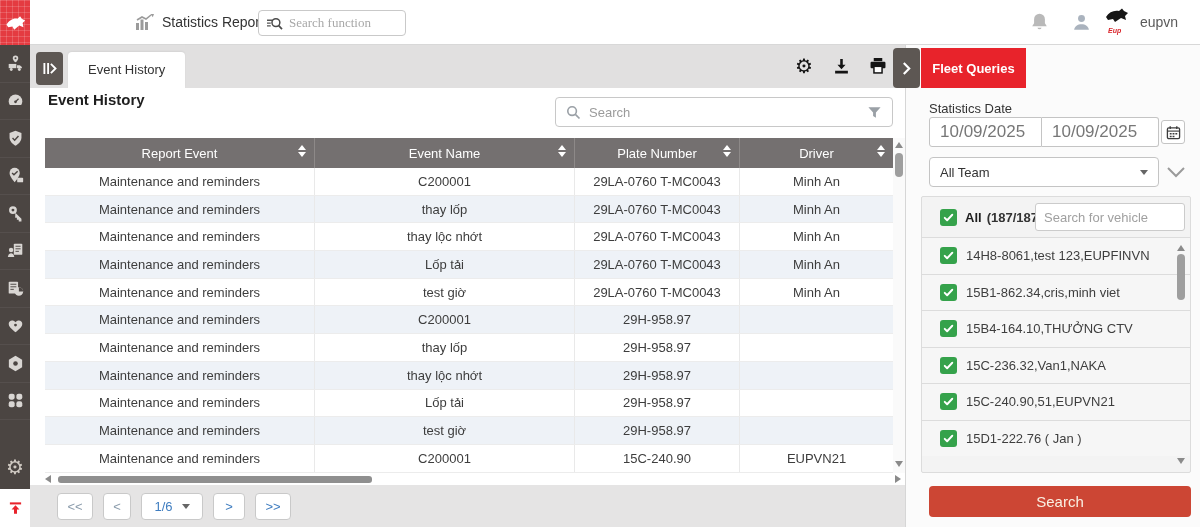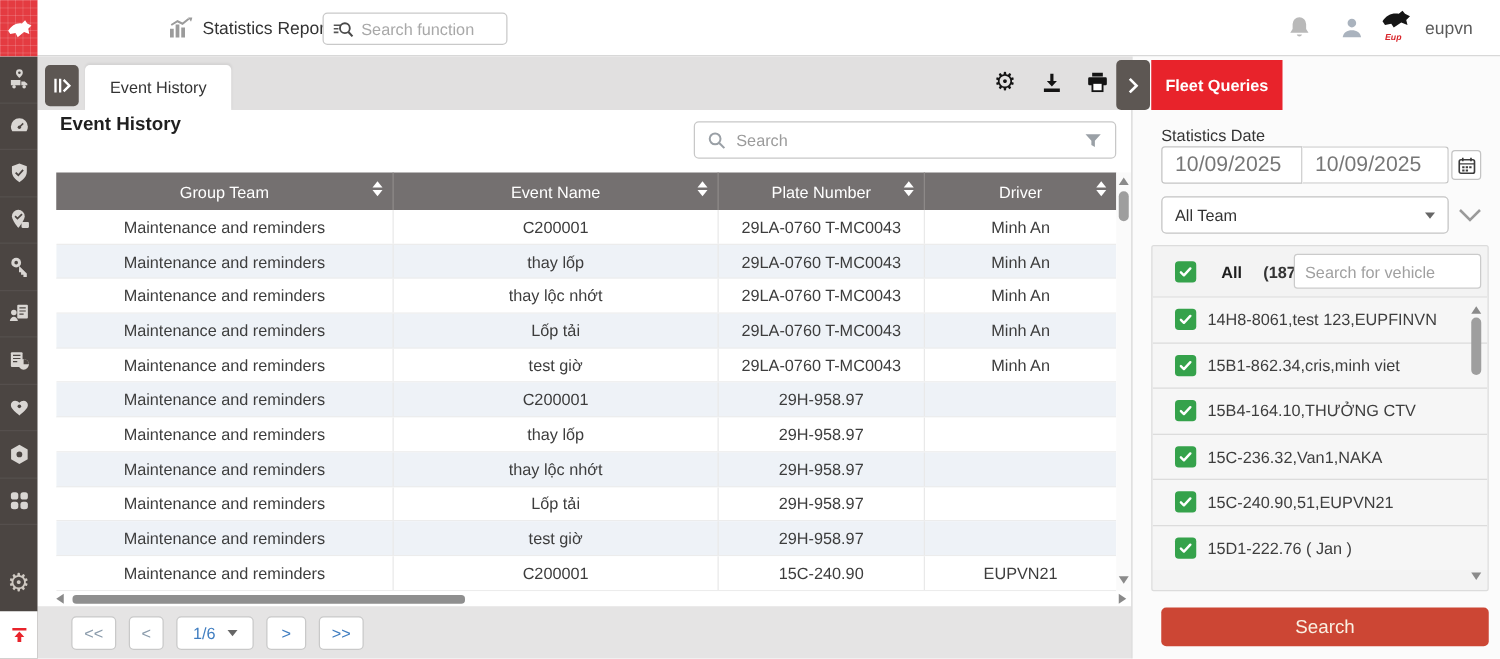--- a/index.html
+++ b/index.html
@@ -7,21 +7,21 @@
   body { font-family:"Liberation Sans", sans-serif; position:relative; overflow:hidden; background:#fff; color:#333; }
 
   
   .topbar { position:absolute; left:0; top:0; width:1200px; height:45px; background:#fff; border-bottom:1px solid #d8d8d8; z-index:10; }
   .logo-main { position:absolute; left:0; top:0; width:30px; height:45px; background-color:#e43b41;
     background-image:linear-gradient(rgba(255,255,255,.16) 1px, transparent 1px),linear-gradient(90deg, rgba(255,255,255,.16) 1px, transparent 1px);
     background-size:6px 6px; display:flex; align-items:center; justify-content:center; }
   .chart-ico { position:absolute; left:134; top:13px; left:134px; }
   .breadcrumb { position:absolute; left:162px; top:0; line-height:45px; font-size:14px; color:#333; }
   .search-fn { position:absolute; left:258px; top:10px; width:148px; height:26px; border:1px solid #c9c9c9; border-radius:4px; background:#fff; display:flex; align-items:center; padding:0 7px; gap:6px; }
-  .search-fn input { border:none; outline:none; flex:1; font-size:13px; color:#4d7c0f; font-family:Liberation Sans, sans-serif; width:90px; background:transparent; }
+  .search-fn input { border:none; outline:none; flex:1; font-size:13px; color:#4d7c0f; font-family:Liberation Serif, serif; width:90px; background:transparent; }
   .search-fn input::placeholder { color:#a8a8a8; }
   .bell { position:absolute; left:1030px; top:12px; }
   .person { position:absolute; left:1072px; top:13px; }
   .userlogo { position:absolute; left:1104px; top:7px; width:30px; height:32px; }
   .userlogo .eup { position:absolute; left:4px; top:20px; color:#d9252b; font-size:7px; font-weight:bold; font-style:italic; }
   .username { position:absolute; left:1140px; top:0; line-height:45px; font-size:14px; color:#5a5a5a; }
 
   
   .sidebar { position:absolute; left:0; top:45px; width:30px; height:482px; background:#4b4542; display:flex; flex-direction:column; z-index:9; }
   .side-item { height:37.5px; display:flex; align-items:center; justify-content:center; border-bottom:1px solid rgba(255,255,255,.06); cursor:pointer; }
@@ -90,21 +90,21 @@
   .date-row { position:absolute; left:23px; top:72px; display:flex; }
   .date-row input { height:30px; border:1px solid #c4c4c4; background:#fff; font-size:17px; font-family:inherit; color:#777; padding:0 10px; outline:none; }
   .date-row input.d1 { width:113px; border-radius:3px 0 0 3px; }
   .date-row input.d2 { width:117px; border-left:none; border-radius:0 3px 3px 0; }
   .cal-btn { position:absolute; left:255px; top:75px; width:24px; height:24px; border:1px solid #c4c4c4; border-radius:3px; background:#fff; display:flex; align-items:center; justify-content:center; cursor:pointer; }
   .team-select { position:absolute; left:23px; top:112px; width:230px; height:30px; border:1px solid #c4c4c4; border-radius:4px; background:#fff; font-size:13px; color:#333; display:flex; align-items:center; padding:0 10px; cursor:pointer; }
   .team-select .caret-dn { margin-left:auto; }
   .panel-chevron { position:absolute; left:257px; top:117px; width:26px; height:20px; display:flex; align-items:center; justify-content:center; cursor:pointer; }
 
   .vehbox { position:absolute; left:15px; top:151px; width:270px; height:277px; background:#f3f3f3; border:1px solid #dcdcdc; border-radius:2px; overflow:hidden; }
-  .all-row { height:40px; display:flex; align-items:center; padding-left:18px; gap:20px; position:relative; }
+  .all-row { height:40px; display:flex; align-items:center; padding-left:18px; gap:8px; position:relative; }
   .all-row .lbl { font-size:13px; font-weight:bold; color:#1d1d1d; }
   .all-row .cnt { font-size:13px; font-weight:bold; color:#333; margin-left:-3px; }
   .veh-search { position:absolute; left:113px; top:6px; width:150px; height:28px; border:1px solid #cbcbcb; border-radius:3px; font-size:13px; font-family:inherit; color:#444; padding:0 8px; outline:none; background:#fff; }
   .veh-search::placeholder { color:#a0a0a0; }
   .veh-list { position:absolute; left:0; top:40px; width:268px; height:237px; overflow:hidden; }
   .veh-item { height:36.5px; display:flex; align-items:center; gap:9px; padding-left:18px; border-top:1px solid #dcdcdc; font-size:13px; color:#3e3e3e; cursor:pointer; background:#f6f6f6; }
   .cbx { width:17px; height:17px; min-width:17px; background:#35a24b; border-radius:3px; display:flex; align-items:center; justify-content:center; cursor:pointer; }
   .veh-scroll { position:absolute; right:4px; top:44px; width:11px; height:229px; }
   .veh-scroll .vthumb { top:13px; height:46px; }
   .fl-search-btn { position:absolute; left:23px; top:441px; width:262px; height:31px; background:#cc4634; border:none; border-radius:4px; color:#faf0e2; font-size:15px; font-family:inherit; cursor:pointer; }
@@ -285,21 +285,21 @@
     <input type="text" placeholder="Search" style="">
     <span class="funnel">
       <svg width="15" height="15" viewBox="0 0 16 16">
           <path d="M1.5 2.5h13L9.5 8v5.5l-3-1.8V8z" fill="#9aa0a6"></path>
         </svg>
     </span>
   </div>
 
   <div class="thead">
       <div class="th">
-        <span>Group Team</span>
+        <span>Report Event</span>
         <span class="sort">
           <i class="su"></i>
           <i class="sd"></i>
         </span>
       </div>
       <div class="th">
         <span>Event Name</span>
         <span class="sort">
           <i class="su"></i>
           <i class="sd"></i>

